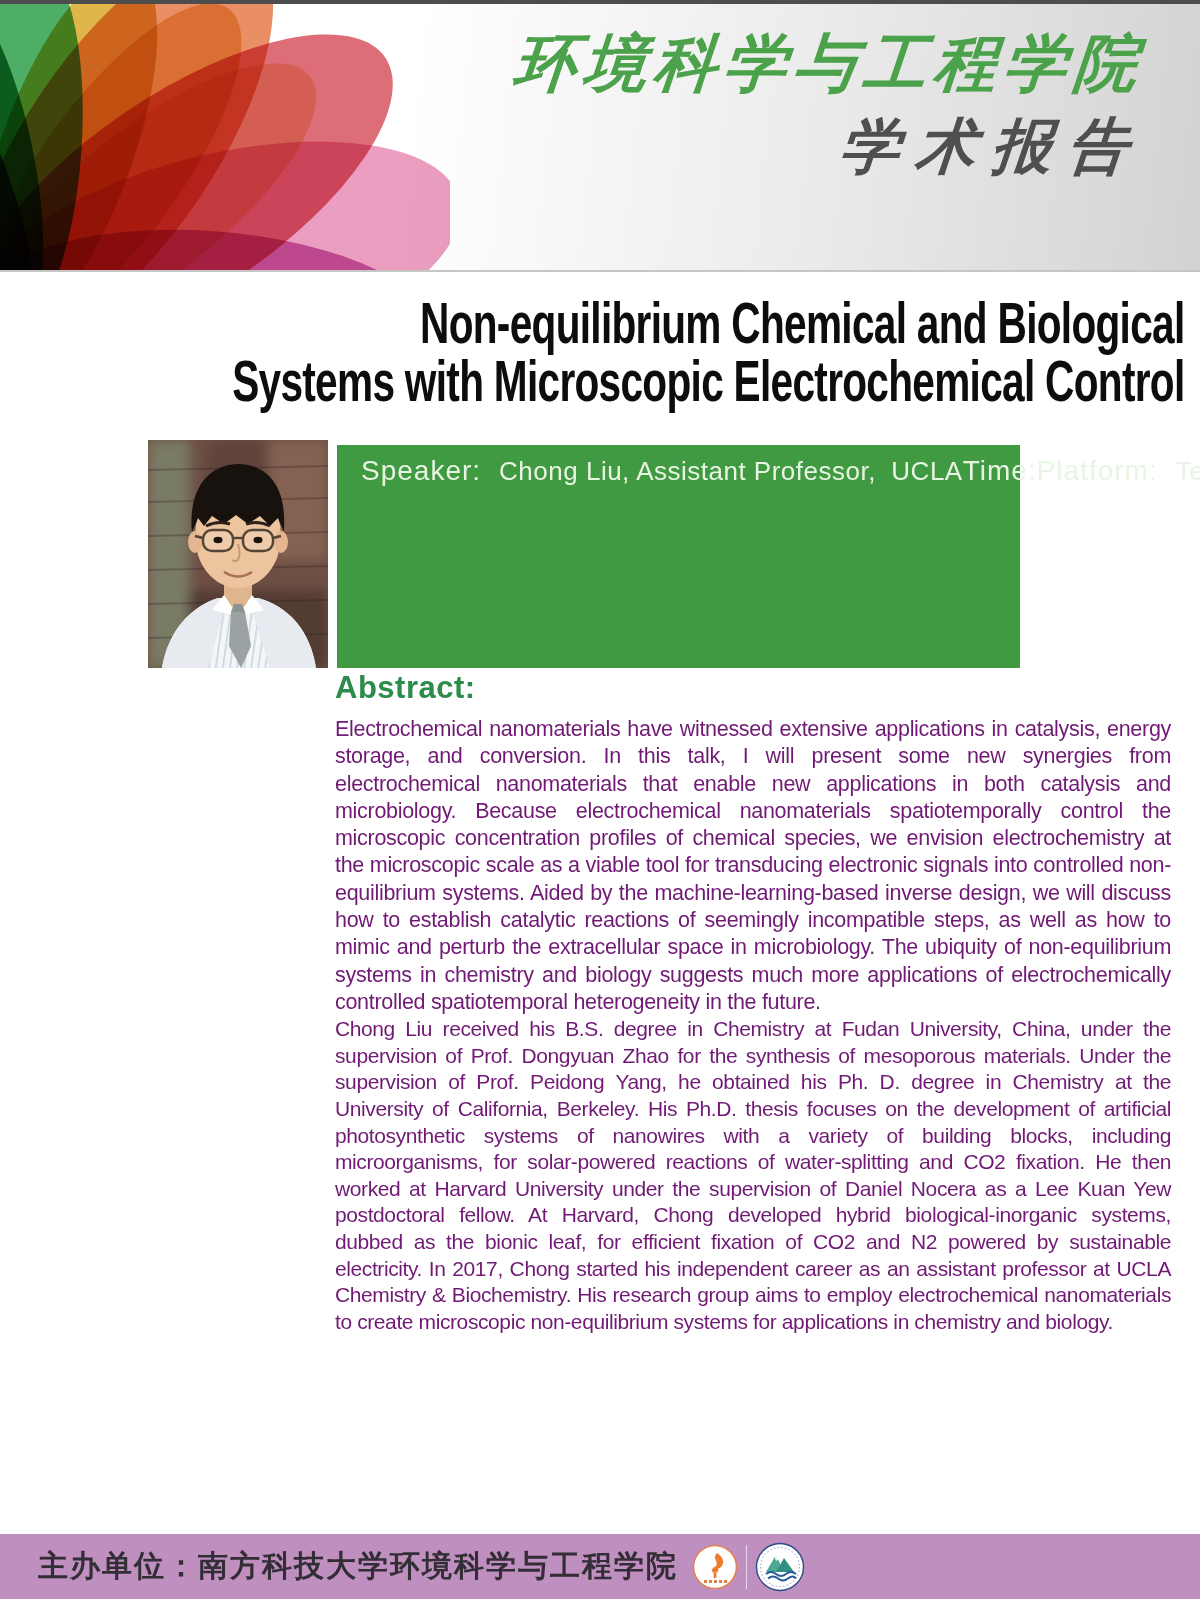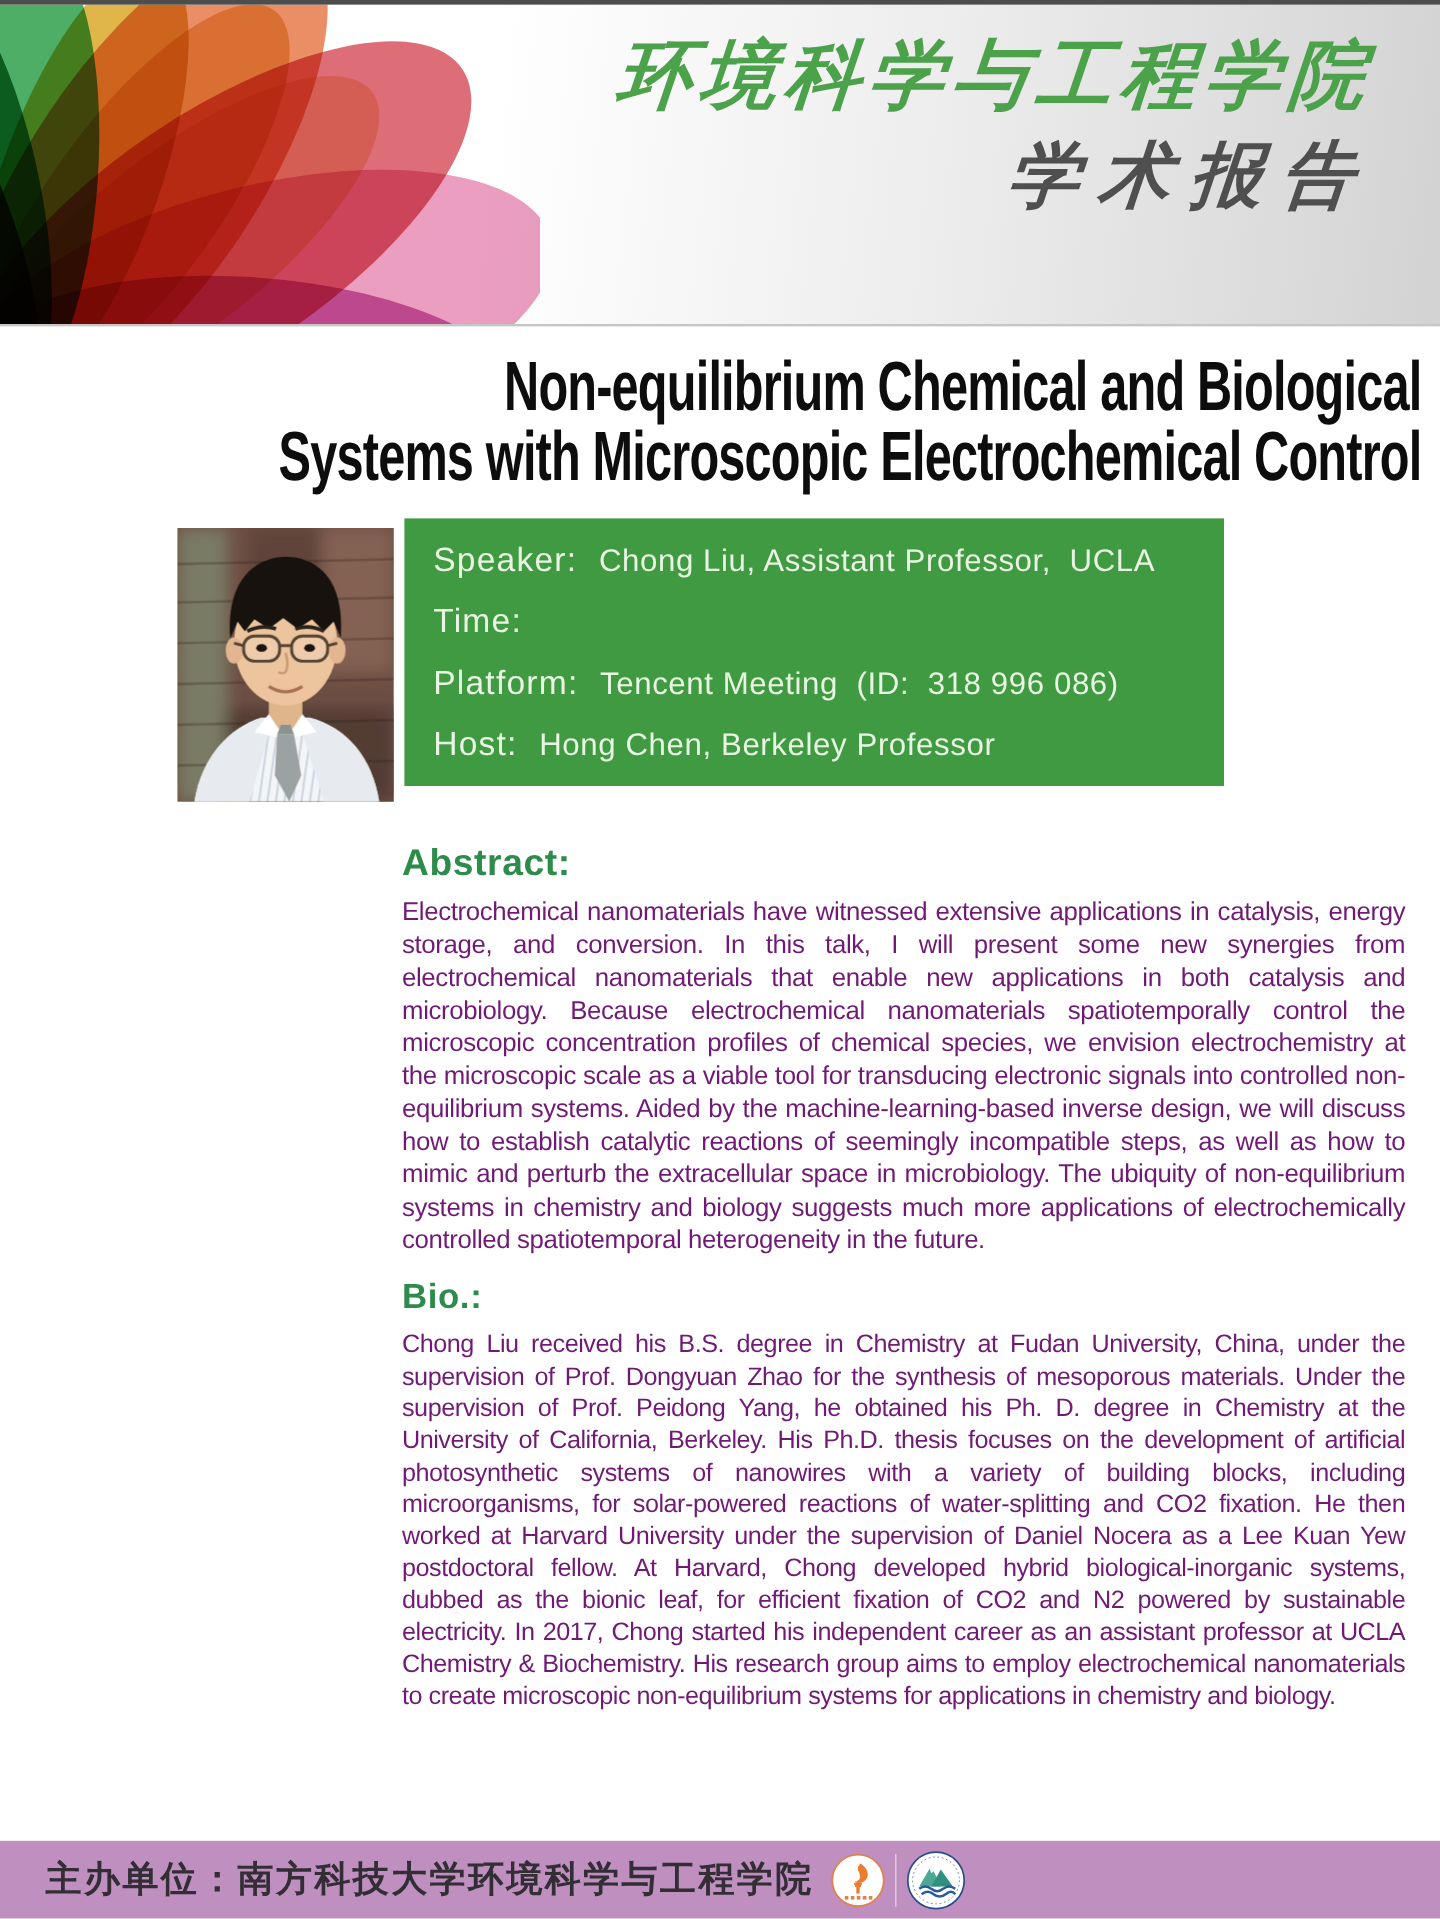--- a/index.html
+++ b/index.html
@@ -31,29 +31,29 @@
   
   .title-block{position:absolute;top:294px;right:15px;text-align:right;}
   .title-line{
     font-size:58px;line-height:58px;color:#0d0d0d;font-weight:bold;white-space:nowrap;
     transform:scaleX(0.70);transform-origin:100% 50%;letter-spacing:-1px;
   }
   
   .photo{position:absolute;left:148px;top:440px;width:180px;height:228px;overflow:hidden;background:#6e4f44;}
   
   .info-box{
-    position:absolute;left:337px;top:432px;width:683px;height:223px;background:#3f9a41;
-    display:flex;flex-direction:column;justify-content:space-around;
+    position:absolute;left:337px;top:445px;width:683px;height:223px;background:#3f9a41;
+    display:flex;flex-direction:row;justify-content:space-around;
     padding:10px 0 10px 24px;box-sizing:border-box;
   }
   .info-row{display:flex;align-items:baseline;}
   .info-label{color:#e9f5e3;font-size:28px;letter-spacing:1px;white-space:pre;}
   .info-value{color:#e9f5e3;font-size:26px;letter-spacing:0.5px;white-space:pre;margin-left:18px;}
   
-  .content-col{position:absolute;left:335px;top:670px;width:836px;margin-top:31px;}
+  .content-col{position:absolute;left:335px;top:670px;width:836px;}
   .sec-heading{
     color:#2d8c4b;font-size:31px;font-weight:bold;letter-spacing:0.5px;margin:0 0 10px 0;
   }
   .sec-heading.bio{margin-top:18px;font-size:29px;}
   .body-text{
     color:#701a75;text-align:justify;margin:0;
   }
   .body-text.abstract{font-size:21.5px;line-height:27.3px;letter-spacing:-0.3px;}
   .body-text.bio{font-size:21px;line-height:26.6px;letter-spacing:-0.4px;}
   
@@ -177,21 +177,20 @@
     </div>
     <div class="info-row">
       <span class="info-label">Host:</span>
       <span class="info-value">Hong Chen, Berkeley Professor</span>
     </div>
   </div>
 
   <div class="content-col">
     <h2 class="sec-heading">Abstract:</h2>
     <p class="body-text abstract">Electrochemical nanomaterials have witnessed extensive applications in catalysis, energy storage, and conversion. In this talk, I will present some new synergies from electrochemical nanomaterials that enable new applications in both catalysis and microbiology. Because electrochemical nanomaterials spatiotemporally control the microscopic concentration profiles of chemical species, we envision electrochemistry at the microscopic scale as a viable tool for transducing electronic signals into controlled non-equilibrium systems. Aided by the machine-learning-based inverse design, we will discuss how to establish catalytic reactions of seemingly incompatible steps, as well as how to mimic and perturb the extracellular space in microbiology. The ubiquity of non-equilibrium systems in chemistry and biology suggests much more applications of electrochemically controlled spatiotemporal heterogeneity in the future.</p>
-    <h2 class="sec-heading bio">Bio.:</h2>
     <p class="body-text bio">Chong Liu received his B.S. degree in Chemistry at Fudan University, China, under the supervision of Prof. Dongyuan Zhao for the synthesis of mesoporous materials. Under the supervision of Prof. Peidong Yang, he obtained his Ph. D. degree in Chemistry at the University of California, Berkeley. His Ph.D. thesis focuses on the development of artificial photosynthetic systems of nanowires with a variety of building blocks, including microorganisms, for solar-powered reactions of water-splitting and CO2 fixation. He then worked at Harvard University under the supervision of Daniel Nocera as a Lee Kuan Yew postdoctoral fellow. At Harvard, Chong developed hybrid biological-inorganic systems, dubbed as the bionic leaf, for efficient fixation of CO2 and N2 powered by sustainable electricity. In 2017, Chong started his independent career as an assistant professor at UCLA Chemistry &amp; Biochemistry. His research group aims to employ electrochemical nanomaterials to create microscopic non-equilibrium systems for applications in chemistry and biology.</p>
   </div>
 
   <div class="footer">
     <span class="organizer">主办单位：南方科技大学环境科学与工程学院</span>
     <div class="footer-logos">
       <svg width="46" height="46" viewBox="0 0 46 46" aria-hidden="true">
         <circle cx="23" cy="23" r="21.5" fill="#ffffff" stroke="#e0824e" stroke-width="1.6"></circle>
         <circle cx="23" cy="23" r="17.5" fill="none" stroke="#eeb astroke" stroke-width="0"></circle>
         <path d="M25,9 c6,4 8,9 4.5,13.5 c-2.5,3 -7,3.5 -9.5,1.5 c3.5,-0.5 5.5,-2.5 4.5,-6 c-0.8,-3 -3.5,-4.5 0.5,-9 z" fill="#ee7c2f"></path>

